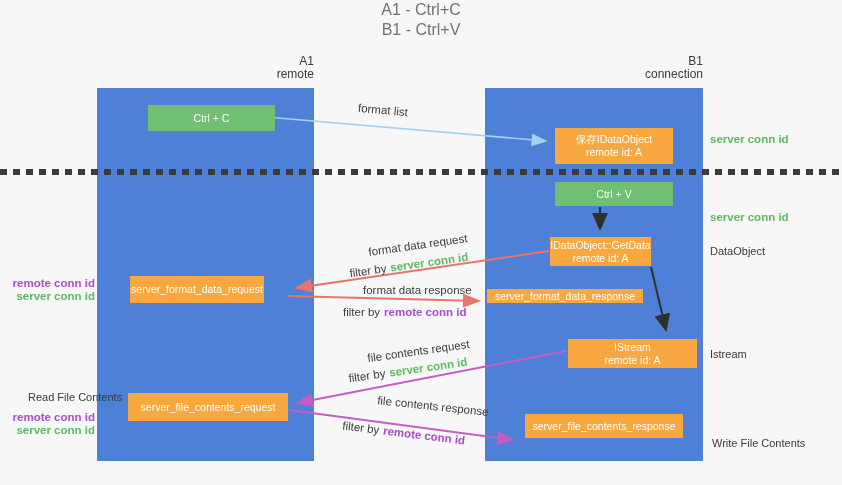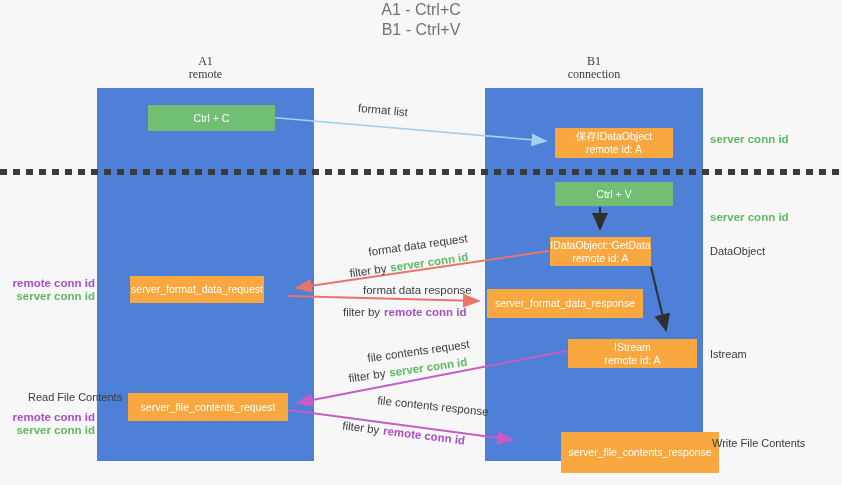--- a/index.html
+++ b/index.html
@@ -5,21 +5,21 @@
   * { margin:0; padding:0; box-sizing:border-box; }
   html,body { background:#f7f7f8; }
   .canvas {
     position:relative; width:842px; height:485px;
     background:#f7f7f8; overflow:hidden;
     font-family:"Liberation Sans", sans-serif; color:#3d3d3d;
   }
   .title { position:absolute; left:0; top:8; width:842px; text-align:center;
            font-size:16px; color:#737373; }
   .title div { line-height:20px; }
-  .col-header { position:absolute; text-align:center; font-size:12px; color:#3a3a3a; line-height:13px;font-family:Liberation Serif, serif; }
+  .col-header { position:absolute; text-align:right; font-size:12px; color:#3a3a3a; line-height:13px; }
   .col { position:absolute; top:88px; height:373px; background:#4d80d6; }
   .node { position:absolute; display:flex; flex-direction:column; justify-content:center;
           align-items:center; text-align:center; color:#fff; font-size:10.5px; line-height:13px; }
   .green { background:#71bf72; }
   .orange { background:#f8a83f; }
   svg.overlay { position:absolute; left:0; top:0; width:842px; height:485px; pointer-events:none; }
   .albl { position:absolute; font-size:11.5px; color:#3d3d3d; white-space:nowrap;
           transform-origin:center; }
   .albl .pre { margin-right:4px; }
   .g { color:#5eba5f; font-weight:bold; }
@@ -79,44 +79,44 @@
 
     <line x1="288" y1="296" x2="479" y2="301" stroke="#e8756b" stroke-width="2" marker-end="url(#m-red)"></line>
 
     <line x1="566" y1="351" x2="297" y2="403" stroke="#c45ec6" stroke-width="2" marker-end="url(#m-mag)"></line>
 
     <line x1="289" y1="410" x2="513" y2="440" stroke="#c45ec6" stroke-width="2" marker-end="url(#m-mag)"></line>
   </svg>
 
   <div class="node green" style="left:148px; top:105px; width:127px; height:26px;">Ctrl + C</div>
 
-  <div class="node orange" style="left:555px; top:128px; width:118px; height:30px;">
+  <div class="node orange" style="left:555px; top:128px; width:118px; height:36px;">
     <div>保存IDataObject</div>
     <div>remote id: A</div>
   </div>
 
   <div class="node green" style="left:555px; top:182px; width:118px; height:24px;">Ctrl + V</div>
 
   <div class="node orange" style="left:550px; top:237px; width:101px; height:29px;">
     <div>IDataObject::GetData</div>
     <div>remote id: A</div>
   </div>
 
   <div class="node orange" style="left:130px; top:276px; width:134px; height:27px;">server_format_data_request</div>
 
-  <div class="node orange" style="left:487px; top:289px; width:156px; height:29px;">server_format_data_response</div>
+  <div class="node orange" style="left:487px; top:289px; width:156px; height:14px;">server_format_data_response</div>
 
   <div class="node orange" style="left:568px; top:339px; width:129px; height:29px;">
     <div>IStream</div>
     <div>remote id: A</div>
   </div>
 
   <div class="node orange" style="left:128px; top:393px; width:160px; height:28px;">server_file_contents_request</div>
 
-  <div class="node orange" style="left:525px; top:432px; width:158px; height:41px;margin-left:36px;">server_file_contents_response</div>
+  <div class="node orange" style="left:525px; top:414px; width:158px; height:24px;">server_file_contents_response</div>
 
   <div class="albl" style="left:358px; top:104px; transform:rotate(5deg);">format list</div>
 
   <div class="albl" style="left:368px; top:239px; transform:rotate(-8deg);">format data request</div>
   <div class="albl" style="left:349px; top:259px; transform:rotate(-8deg);">
     <span class="pre">filter by</span><span class="g">server conn id</span>
   </div>
 
   <div class="albl" style="left:363px; top:284px;">format data response</div>
   <div class="albl" style="left:343px; top:306px;">

